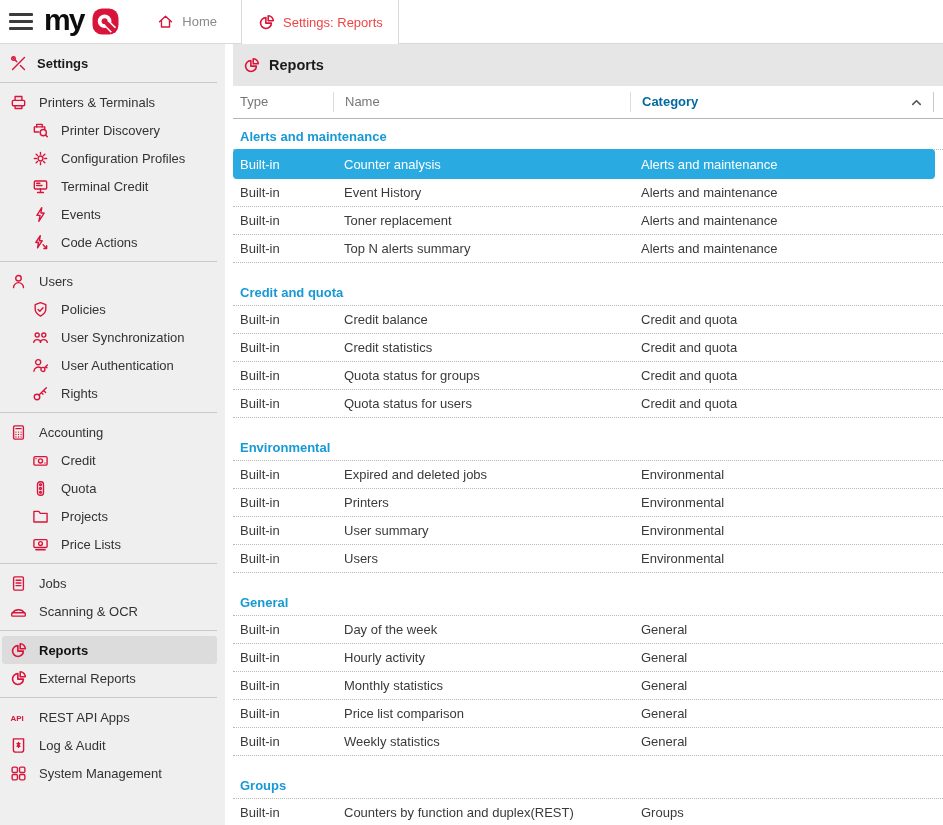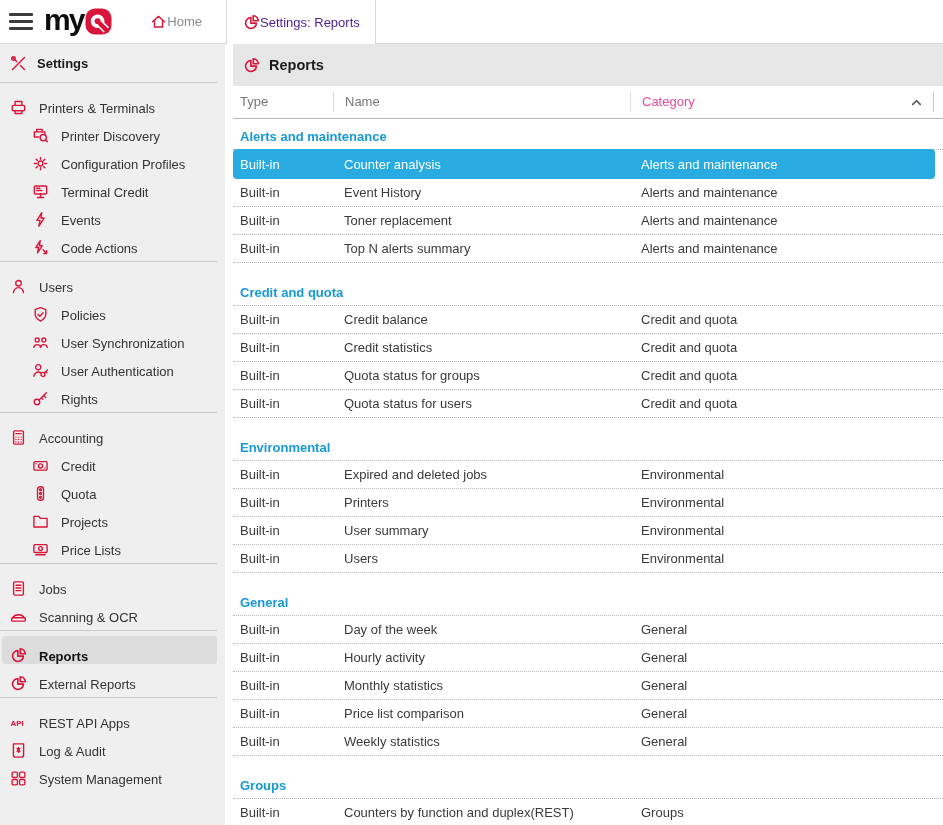--- a/index.html
+++ b/index.html
@@ -9,47 +9,47 @@
   *{box-sizing:border-box}
   html,body{margin:0;padding:0}
   body{
     width:943px;height:825px;overflow:hidden;position:relative;
     background:#fff;font-family:"Liberation Sans",sans-serif;font-size:13px;color:#3a3a3a;
   }
   
   .topbar{height:44px;border-bottom:1px solid #d9d9d9;display:flex;align-items:stretch;background:#fff;position:relative}
   .hamburger{width:24px;margin-left:9px;display:flex;flex-direction:column;justify-content:center;gap:4px;cursor:pointer;align-self:center;height:28px}
   .hamburger div{height:3px;background:#3c3c3c;border-radius:1px}
-  .logo{display:flex;align-items:center;margin-left:11px;gap:2px;cursor:pointer}
+  .logo{display:flex;align-items:center;margin-left:11px;gap:9px;cursor:pointer}
   .logo-my{font-size:30px;font-weight:800;letter-spacing:-2px;color:#0d0d0d;line-height:1;transform:translateY(-2px)}
   .logo-q{color:var(--red);display:flex;align-items:center}
   .tabs{display:flex;margin-left:22px;align-items:stretch}
-  .tab{display:flex;align-items:center;padding:0 15px;color:#8a8a8a;cursor:pointer}
+  .tab{display:flex;align-items:center;gap:8px;padding:0 15px;color:#8a8a8a;cursor:pointer}
   .tab .icon{color:var(--red)}
-  .tab.active{margin-left:9px;background:#fff;border-left:1px solid #d9d9d9;border-right:1px solid #d9d9d9;margin-bottom:-1px;color:#4c1d95;z-index:2}
+  .tab.active{margin-left:9px;background:#fff;border-left:1px solid #d9d9d9;border-right:1px solid #d9d9d9;margin-bottom:-1px;color:#ef4444;z-index:2}
   
   .icon{width:18px;height:17px;display:inline-flex;align-items:center;justify-content:center;flex:none;color:var(--red)}
   .icon svg{display:block}
   
   .sidebar{position:absolute;top:44px;left:0;width:225px;bottom:0;background:var(--side-bg);padding-top:6px;color:#333}
   .side-header{display:flex;align-items:center;gap:10px;height:27px;padding-left:9px;font-weight:bold;font-size:13px;color:#1a1a1a}
-  .side-item{display:flex;align-items:flex-end;gap:12px;height:28px;padding-left:9px;cursor:pointer;white-space:nowrap}
+  .side-item{display:flex;align-items:center;gap:12px;height:28px;padding-left:9px;cursor:pointer;white-space:nowrap}
   .side-item.sub{padding-left:31px}
   .side-item.selected{background:var(--side-sel);border-radius:3px;margin:0 8px 0 2px;padding-left:7px;font-weight:bold;color:#111}
   .side-divider{border-top:1px solid #c9c9c9;margin:5px 8px 5px 0}
   
   .main{position:absolute;left:233px;top:44px;right:0;bottom:0;background:#fff;overflow:hidden}
   .main-header{height:42px;background:var(--bar-bg);display:flex;align-items:center;gap:9px;padding-left:9px}
   .page-title{font-weight:bold;font-size:14.5px;color:#1a1a1a}
   .thead{display:flex;height:33px;align-items:center;border-bottom:1px solid #b5b5b5;color:#767676;background:#fff}
   .th{padding-left:7px;height:20px;line-height:20px}
   .th.c0{width:100px}
   .th.c1{width:297px;border-left:1px solid #dcdcdc;padding-left:11px}
   .th.c2{flex:1;border-left:1px solid #dcdcdc;padding-left:11px;display:flex;align-items:center;justify-content:space-between;padding-right:8px}
-  .th.sorted{color:#ec4899;font-weight:normal}
+  .th.sorted{color:#0369a1;font-weight:bold}
   .th-end{width:10px;height:20px;border-left:1px solid #c9c9c9}
   .sort-icon{color:#555}
   .tbody{padding-top:0}
   .tgroup{margin-top:20px}
   .tgroup:first-child{margin-top:8px}
   .tgroup-header{height:23px;line-height:19px;padding-left:7px;color:var(--blue-text);font-weight:bold;border-bottom:1px dotted #b8b8b8}
   .trow{display:flex;align-items:center;height:28px;border-bottom:1px dotted #b8b8b8;cursor:pointer}
   .td{white-space:nowrap;overflow:hidden}
   .td.c0{width:100px;padding-left:7px}
   .td.c1{width:297px;padding-left:11px}

